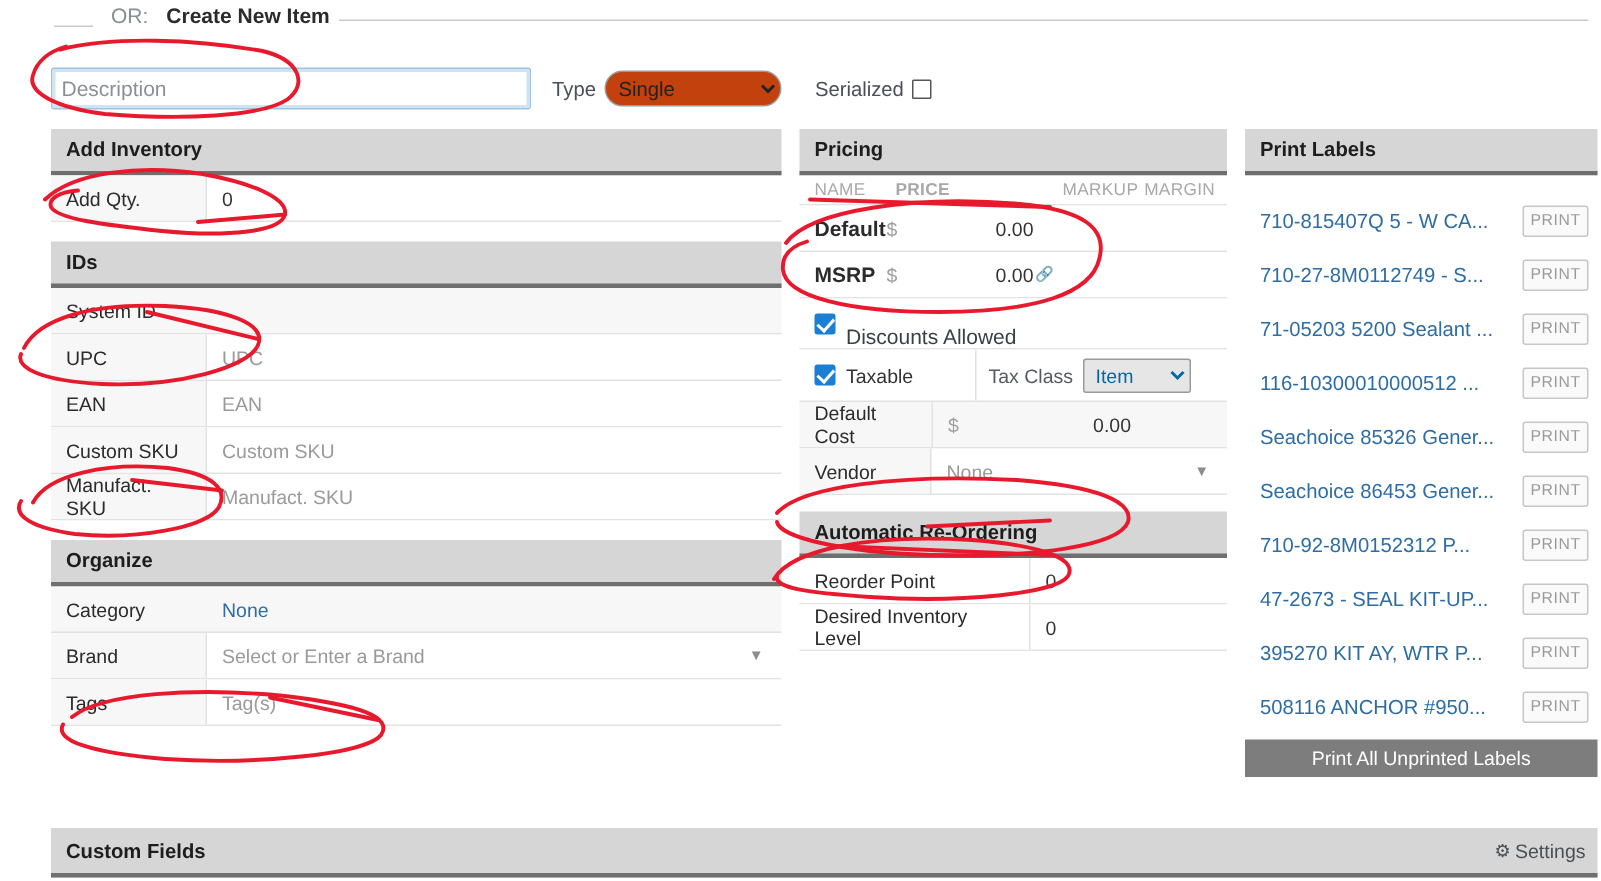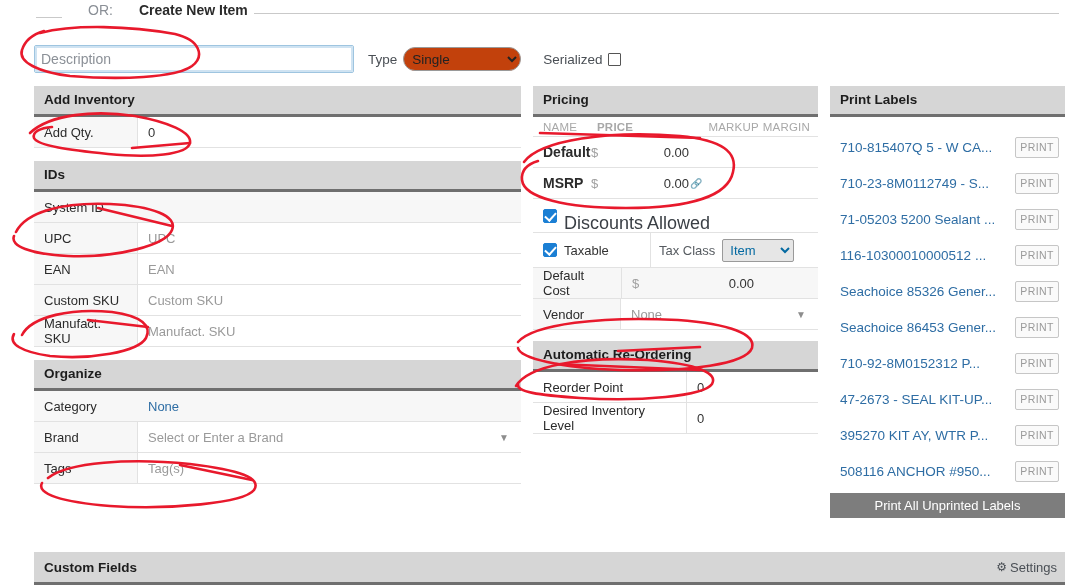--- a/index.html
+++ b/index.html
@@ -13,21 +13,21 @@
     position: relative;
     overflow: hidden;
   }
 
   
   #fieldset-header {
     position: absolute; left: 0; top: 0; width: 1067px; height: 24px;
   }
   #fieldset-header .legend-wrap {
     position: absolute; left: 36px; top: 2px;
-    display: flex; align-items: flex-end; gap: 26px;
+    display: flex; align-items: flex-end; gap: 12px;
     background: #fff; padding: 0 6px 0 0;
     z-index: 2;
   }
   .legend-dash {
     width: 26px; height: 1px; background: #c9c9c9;
   }
   .legend-or { color: #8a8f96; font-size: 14px; }
   .legend-title { color: #2b2b2b; font-size: 14px; font-weight: bold; }
   #legend-rule {
     position: absolute; left: 36px; right: 8px; top: 13px; height: 1px;
@@ -140,21 +140,21 @@
   .cb-blue {
     width: 14px; height: 14px; appearance: none; -webkit-appearance: none;
     background: #1b7fd4; border: 1px solid #1b7fd4; border-radius: 2px;
     margin: 0 7px 0 0; position: relative; cursor: pointer;
   }
   .cb-blue::after {
     content: ""; position: absolute; left: 3px; top: 0px;
     width: 5px; height: 9px; border: solid #fff;
     border-width: 0 2px 2px 0; transform: rotate(42deg);
   }
-  .check-row .lbl { font-size: 18px; color: #3a3f45; margin-top: 16px; }
+  .check-row .lbl { font-size: 14px; color: #3a3f45; margin-top: 16px; }
   #taxable-row { display: flex; align-items: stretch; background: #fff;
      border-bottom: 1px solid #e2e2e2; height: 35px; }
   #taxable-left { display: flex; align-items: center; padding: 0 10px;
      border-right: 1px solid #e2e2e2; width: 118px; }
   #taxable-right { display: flex; align-items: center; gap: 7px; padding: 0 8px; }
   #tax-class-label { font-size: 13px; color: #565b60; }
   #tax-class-select {
     width: 72px; height: 23px; font-family: "Liberation Sans", sans-serif;
     font-size: 13px; background: #e6e6e6; border: 1px solid #9a9a9a;
     border-radius: 2px; color: #0369a1; padding-left: 3px;
@@ -354,21 +354,21 @@
 
 <div class="panel" id="right-col">
   <div class="sec-head">Print Labels</div>
   <div id="print-list">
 
     <div class="print-row">
       <span class="print-name">710-815407Q 5 - W CA...</span>
       <button class="print-btn">PRINT</button>
     </div>
     <div class="print-row">
-      <span class="print-name">710-23-8M0112749 - S...</span>
+      <span class="print-name">710-27-8M0112749 - S...</span>
       <button class="print-btn">PRINT</button>
     </div>
     <div class="print-row">
       <span class="print-name">71-05203 5200 Sealant ...</span>
       <button class="print-btn">PRINT</button>
     </div>
     <div class="print-row">
       <span class="print-name">116-10300010000512 ...</span>
       <button class="print-btn">PRINT</button>
     </div>

